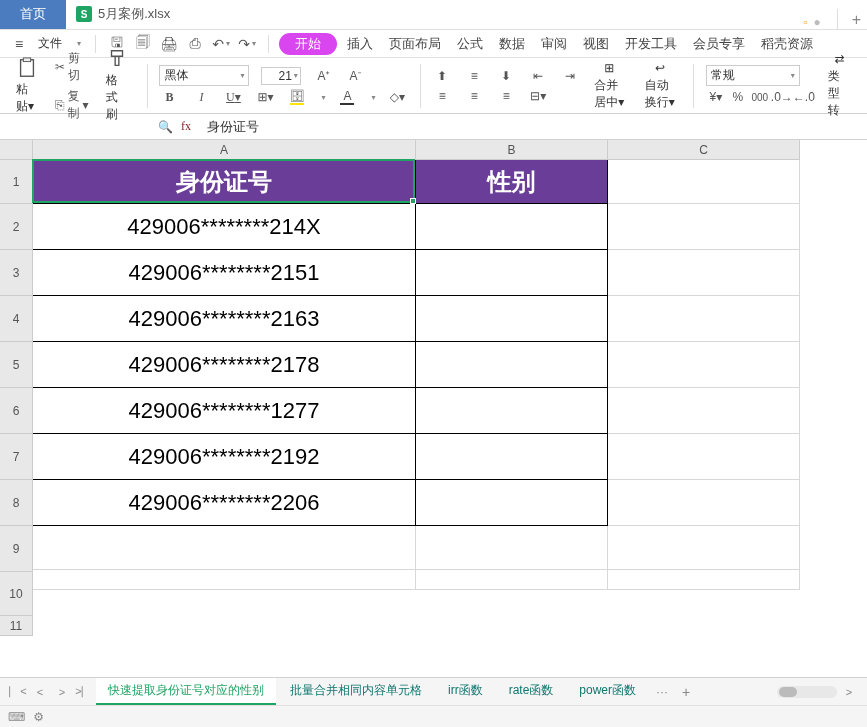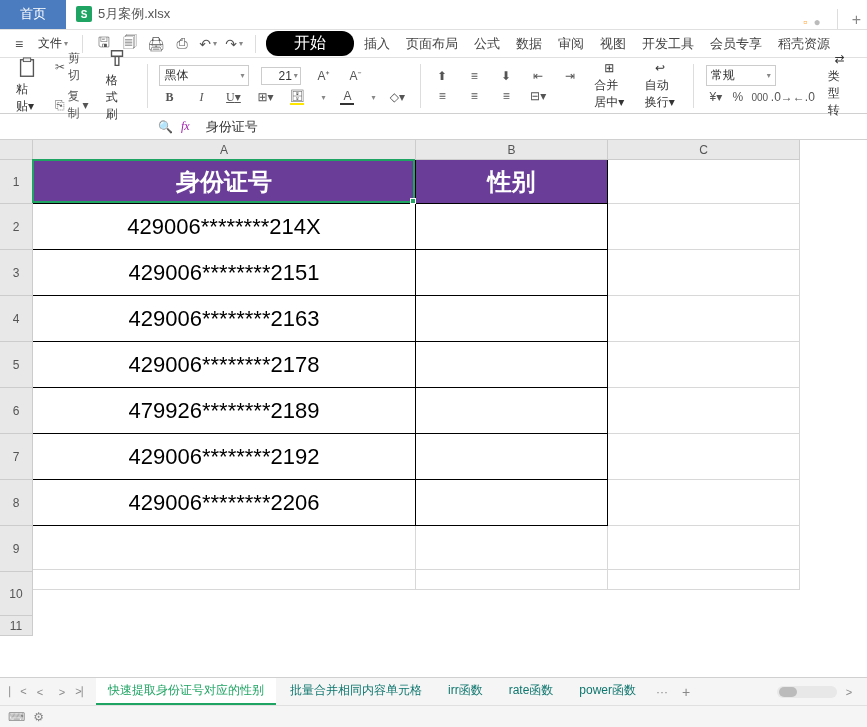--- a/index.html
+++ b/index.html
@@ -12,22 +12,22 @@
 .file-icon { width: 16px; height: 16px; background: #1fa463; border-radius: 2px; display: flex; align-items: center; justify-content: center; color: #fff; font-size: 10px; font-weight: bold; }
 .file-label { color: #555; font-size: 13px; }
 .tab-controls { display: flex; gap: 6px; margin-left: auto; padding-right: 8px; color: #bbb; }
 .tab-plus { color: #888; font-size: 16px; padding: 0 6px; cursor: pointer; }
 .sep-line { width: 1px; background: #ddd; height: 20px; margin: 0 8px; }
 
 
 .menubar { display: flex; align-items: center; height: 28px; border-bottom: 1px solid #e0e0e0; padding: 0 8px; gap: 4px; }
 .menu-icon { width: 22px; height: 22px; display: flex; align-items: center; justify-content: center; color: #555; font-size: 14px; cursor: pointer; }
 .menu-text { padding: 0 6px; color: #444; cursor: pointer; font-size: 13px; }
-.menu-file { display: flex; align-items: center; gap: 0; padding: 0 4px; cursor: pointer; }
-.start-pill { background: #000000; color: #fff; border-radius: 12px; padding: 2px 28px; font-size: 16px; }
+.menu-file { display: flex; align-items: center; gap: 13px; padding: 0 4px; cursor: pointer; }
+.start-pill { background: #d946ef; color: #fff; border-radius: 12px; padding: 2px 16px; font-size: 13px; }
 .dropdown-arrow { font-size: 8px; color: #888; margin-left: 2px; }
 .menu-divider { width: 1px; height: 18px; background: #ddd; margin: 0 6px; }
 
 
 .ribbon { display: flex; align-items: center; height: 56px; border-bottom: 1px solid #d0d0d0; padding: 4px 10px; gap: 8px; }
 .ribbon-group { display: flex; flex-direction: column; gap: 2px; justify-content: center; }
 .ribbon-btn-big { display: flex; flex-direction: column; align-items: center; justify-content: center; padding: 2px 6px; cursor: pointer; font-size: 12px; gap: 2px; }
 .ribbon-icon-lg { width: 22px; height: 22px; display: flex; align-items: center; justify-content: center; color: #555; }
 .ribbon-row { display: flex; align-items: center; gap: 12px; }
 .ribbon-small-btn { display: flex; align-items: center; gap: 3px; cursor: pointer; color: #555; font-size: 12px; padding: 1px 3px; }
@@ -38,21 +38,21 @@
 .sq-btn.bold { font-weight: bold; font-family: serif; }
 .sq-btn.ital { font-style: italic; font-family: serif; }
 .sq-btn.und { text-decoration: underline; font-family: serif; }
 .color-swatch { width: 14px; height: 3px; background: #333; }
 .fill-swatch { width: 14px; height: 3px; background: #ffe600; }
 
 
 .formula-bar { display: flex; align-items: center; height: 26px; border-bottom: 1px solid #d0d0d0; }
 .name-box { width: 150px; border-right: 1px solid #d946ef; padding: 2px 8px; display: flex; align-items: center; justify-content: space-between; margin-top: 48px; }
 .fx-controls { display: flex; align-items: center; padding: 0 8px; gap: 8px; color: #888; }
-.fx-label { font-style: italic; color: #a21caf; font-family: serif; }
+.fx-label { color: #7f1d1d; font-family: serif; }
 .formula-input { padding: 2px 8px; flex: 1; font-size: 13px; }
 
 
 .grid-area { position: relative; }
 .col-headers { display: flex; height: 20px; }
 .corner { width: 33px; background: #e8e8e8; border-right: 1px solid #ccc; border-bottom: 1px solid #ccc; }
 .col-head { background: #e8e8e8; border-right: 1px solid #ccc; border-bottom: 1px solid #ccc; text-align: center; font-size: 12px; color: #555; display: flex; align-items: center; justify-content: center; }
 .col-A { width: 383px; }
 .col-B { width: 192px; }
 .col-C { width: 192px; }
@@ -205,21 +205,21 @@
   </div>
   <div class="ribbon-group">
     <div class="ribbon-btn-big">
       <span>↩</span>
       <span><span>自动换行</span>▾</span>
     </div>
   </div>
   <div class="vdiv"></div>
   <div class="ribbon-group">
     <div class="ribbon-row">
-      <div class="font-select" style="width:70px">
+      <div class="font-select" style="width:94px">
           <span>常规</span>
           <span class="dropdown-arrow">▾</span>
         </div>
     </div>
     <div class="ribbon-row" style="gap:2px">
       <span class="sq-btn">¥▾</span>
       <span class="sq-btn">%</span>
       <span class="sq-btn">
           <sup>000</sup>
         </span>
@@ -291,21 +291,21 @@
           <div class="cell data-cell col-A rh-data">429006********2163</div>
           <div class="cell data-cell-b col-B rh-data"></div>
           <div class="cell col-C rh-data"></div>
         </div>
       <div class="cell-row">
           <div class="cell data-cell col-A rh-data">429006********2178</div>
           <div class="cell data-cell-b col-B rh-data"></div>
           <div class="cell col-C rh-data"></div>
         </div>
       <div class="cell-row">
-          <div class="cell data-cell col-A rh-data">479926********2189</div>
+          <div class="cell data-cell col-A rh-data">429006********1277</div>
           <div class="cell data-cell-b col-B rh-data"></div>
           <div class="cell col-C rh-data"></div>
         </div>
       <div class="cell-row">
           <div class="cell data-cell col-A rh-data">429006********2192</div>
           <div class="cell data-cell-b col-B rh-data"></div>
           <div class="cell col-C rh-data"></div>
         </div>
       <div class="cell-row">
           <div class="cell data-cell col-A rh-data">429006********2206</div>

